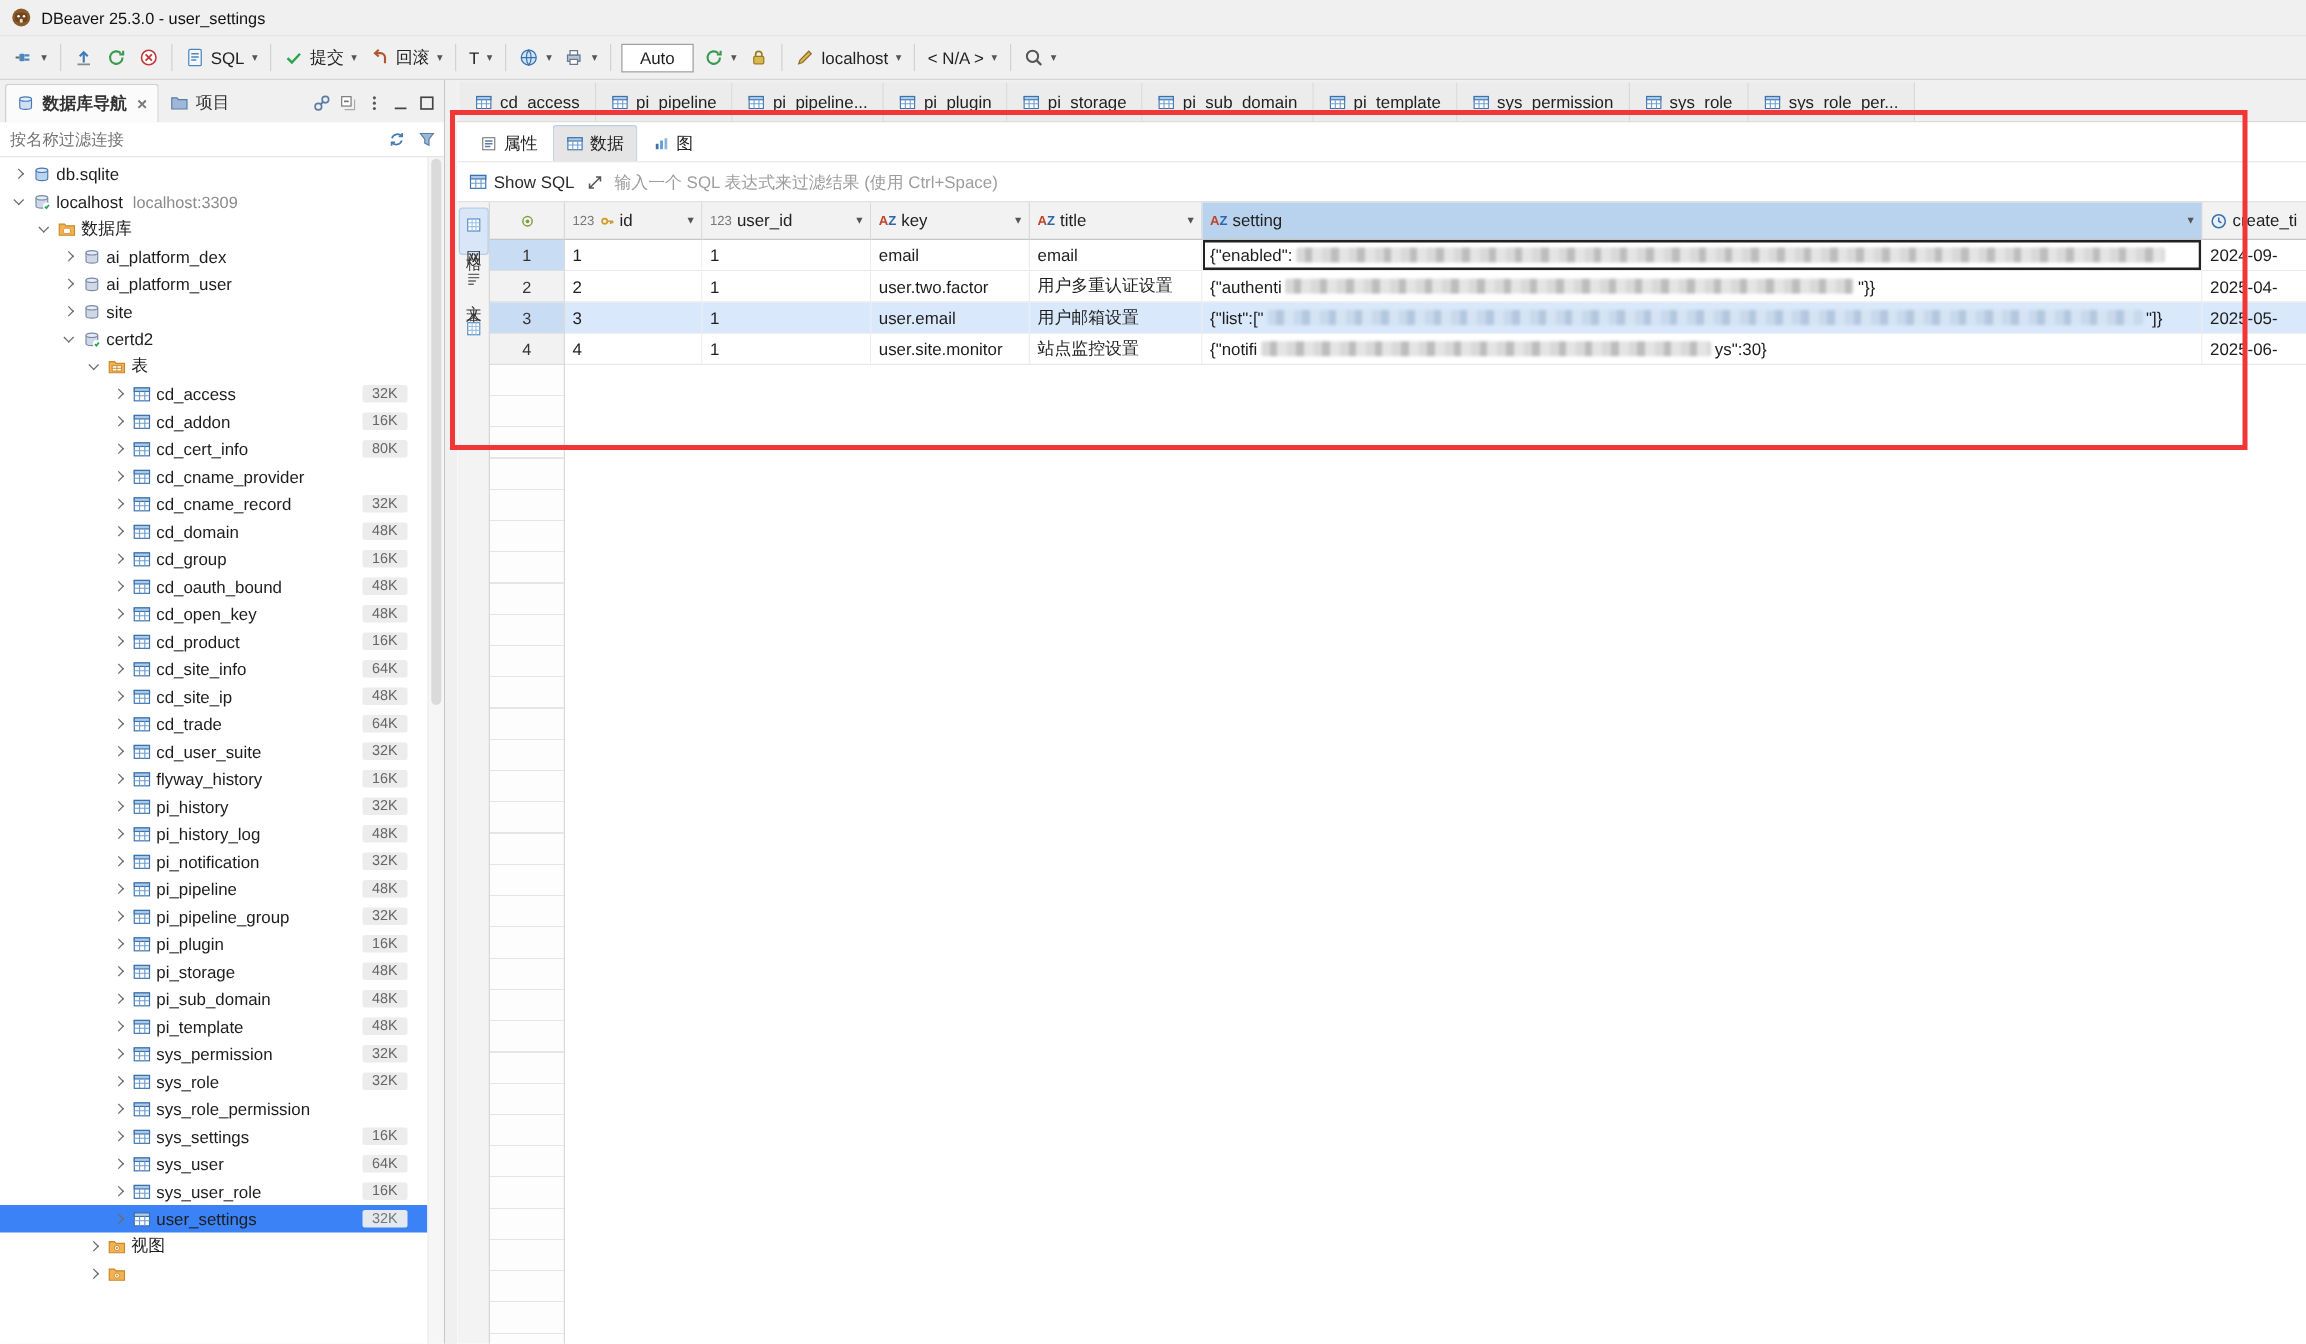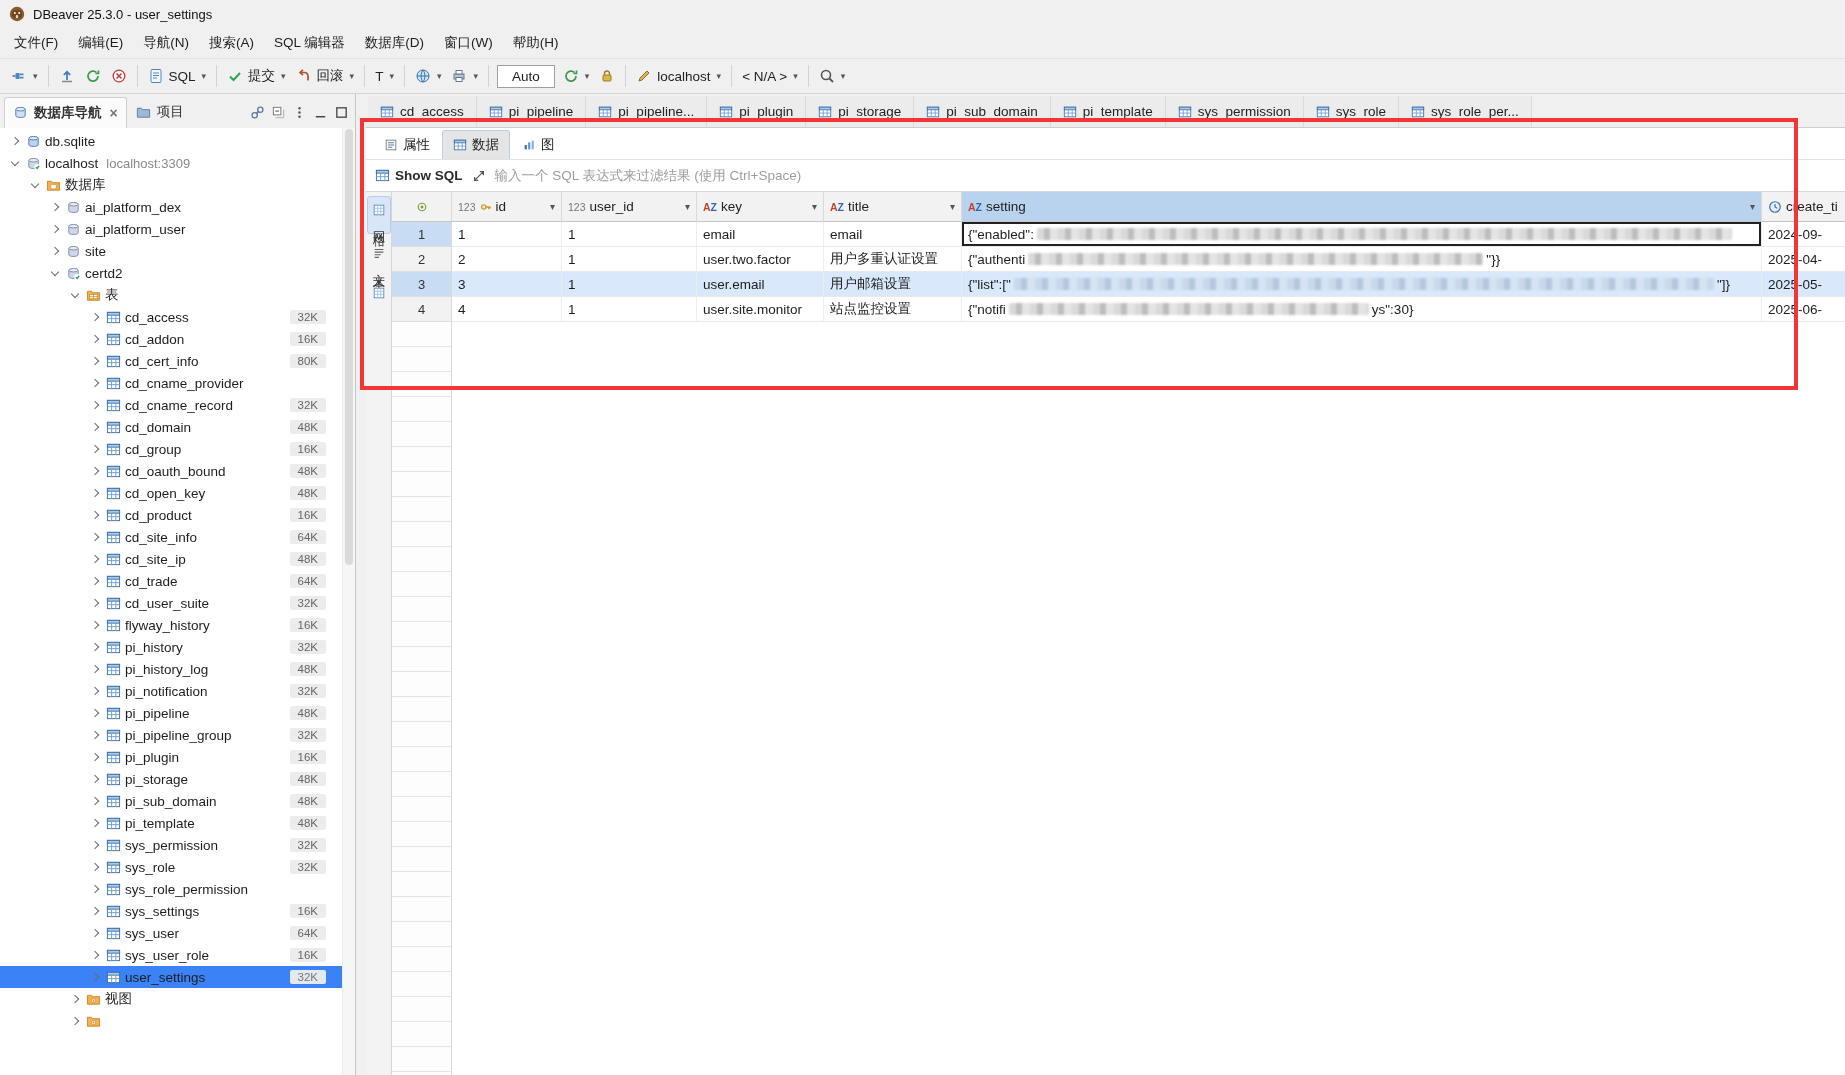--- a/index.html
+++ b/index.html
@@ -52,21 +52,21 @@
 
   
   .editor-region{flex:1;display:flex;flex-direction:column;min-width:0;background:#fff;}
   .editor-tabs{height:34px;flex:none;background:#f0f0f0;display:flex;align-items:stretch;padding:2px 0 0 2px;border-bottom:1px solid #cfcfcf;}
   .etab{display:flex;align-items:center;gap:6px;padding:0 12px;border-right:1px solid #d9d9d9;font-size:13.5px;background:#ececec;color:#222;white-space:nowrap;}
   .editor-body{flex:1;display:flex;flex-direction:column;min-height:0;background:#fff;}
   .result-tabs{height:32px;flex:none;display:flex;align-items:flex-end;gap:2px;padding:0 0 0 8px;border-bottom:1px solid #e2e2e2;background:#fff;}
   .rtab{display:flex;align-items:center;gap:5px;padding:5px 10px;font-size:13.5px;border-radius:3px 3px 0 0;color:#222;}
   .rtab.selected{background:#e5e5e5;border:1px solid #b9cfe8;border-bottom:none;}
   .filter-bar{height:32px;flex:none;display:flex;align-items:center;gap:9px;padding:0 9px;border-bottom:1px solid #d8d8d8;background:#fff;}
-  .showsql{display:flex;align-items:center;gap:5px;font-size:13.5px;color:#2b2b2b;font-weight:bold;}
+  .showsql{display:flex;align-items:center;gap:5px;font-size:13.5px;color:#2b2b2b;}
   .filter-placeholder{color:#9d9d9d;font-size:13.5px;}
 
   
   .grid{flex:1;display:flex;min-height:0;}
   .side-strip{width:26px;flex:none;background:#f3f3f3;border-right:1px solid #d6d6d6;display:flex;flex-direction:column;align-items:center;padding-top:4px;gap:6px;}
   .vtab{display:flex;flex-direction:column;align-items:center;gap:4px;padding:6px 2px;border-radius:3px;width:24px;}
   .vtab.selected{background:#d8e6f7;border:1px solid #b6cde8;}
   .vlab{writing-mode:vertical-rl;letter-spacing:3px;font-size:12.5px;color:#333;}
   .stripBtn{margin-top:4px;}
   .grid-main{flex:1;display:flex;flex-direction:column;min-width:0;}
@@ -107,30 +107,20 @@
           <circle cx="8" cy="8" r="7.2" fill="#8a5a2b"></circle>
           <path d="M3 6c1.5-2.6 8.5-2.6 10 0v4.2c-1.5 2.6-8.5 2.6-10 0z" fill="#6f4620"></path>
           <circle cx="5.8" cy="7" r="1" fill="#fff"></circle>
           <circle cx="10.2" cy="7" r="1" fill="#fff"></circle>
           <rect x="6.8" y="9" width="2.4" height="3.2" rx="1" fill="#e8d9c2"></rect>
         </svg>
       </span>
     <span>DBeaver 25.3.0 - user_settings</span>
   </div>
 
-  <div class="menubar" id="menubar">
-      <div class="menu-item">文件(F)</div>
-      <div class="menu-item">编辑(E)</div>
-      <div class="menu-item">导航(N)</div>
-      <div class="menu-item">搜索(A)</div>
-      <div class="menu-item">SQL 编辑器</div>
-      <div class="menu-item">数据库(D)</div>
-      <div class="menu-item">窗口(W)</div>
-      <div class="menu-item">帮助(H)</div>
-    </div>
 
   <div class="toolbar" id="toolbar">
       <div class="tbtn">
         <span class="ic16">
           <svg viewBox="0 0 16 16">
             <path d="M1.5 8h3" stroke="#666" stroke-width="1.5"></path>
             <rect x="4.5" y="5" width="4" height="6" rx="1" fill="#4f86c0"></rect>
             <path d="M8.5 6.3h4M8.5 9.7h4" stroke="#4f86c0" stroke-width="1.7"></path>
           </svg>
         </span>
@@ -318,20 +308,38 @@
             <span class="ic15">
               <svg viewBox="0 0 16 16">
                 <path d="M3 12.5h10" stroke="#444" stroke-width="1.6"></path>
               </svg>
             </span>
           </span>
         <span class="ptoolbtn">
             <span class="ic15">
               <svg viewBox="0 0 16 16">
                 <rect x="3" y="3" width="10" height="10" fill="none" stroke="#444" stroke-width="1.4"></rect>
+              </svg>
+            </span>
+          </span>
+      </div>
+      <div class="filter-row">
+        <input placeholder="按名称过滤连接" style="">
+        <span class="ptoolbtn">
+            <span class="ic15">
+              <svg viewBox="0 0 16 16">
+                <path d="M12.5 5.5A5 5 0 003.8 7M3.5 10.5A5 5 0 0012.2 9" fill="none" stroke="#4a7ab5" stroke-width="1.5"></path>
+                <path d="M12.5 2.5v3h-3M3.5 13.5v-3h3" fill="none" stroke="#4a7ab5" stroke-width="1.5"></path>
+              </svg>
+            </span>
+          </span>
+        <span class="ptoolbtn">
+            <span class="ic15">
+              <svg viewBox="0 0 16 16">
+                <path d="M2.5 3h11L9.8 7.8V13l-3.6-1.8V7.8z" fill="#9db8d8" stroke="#5b7ca3"></path>
               </svg>
             </span>
           </span>
       </div>
       <div class="tree-wrap">
         <div class="tree" id="tree">
             <div class="trow" style="padding-left: 8px;">
               <span class="chevbox">
                 <span class="chev right"></span>
               </span>

